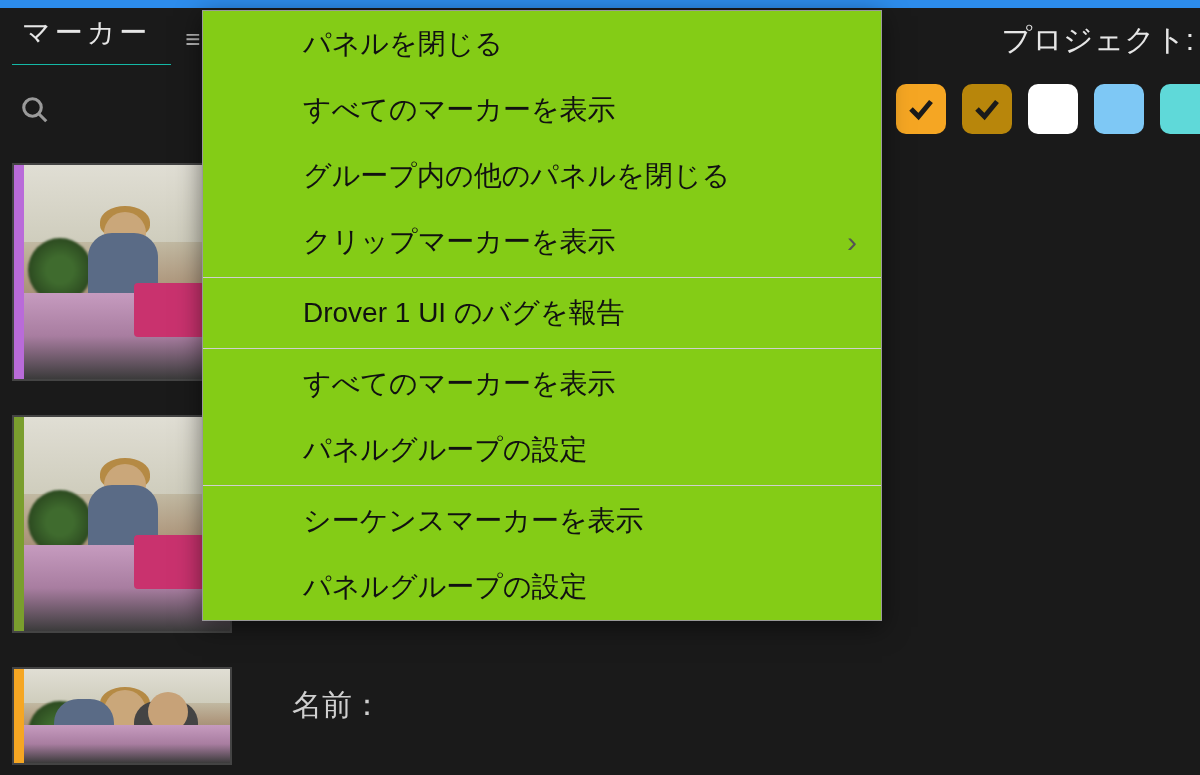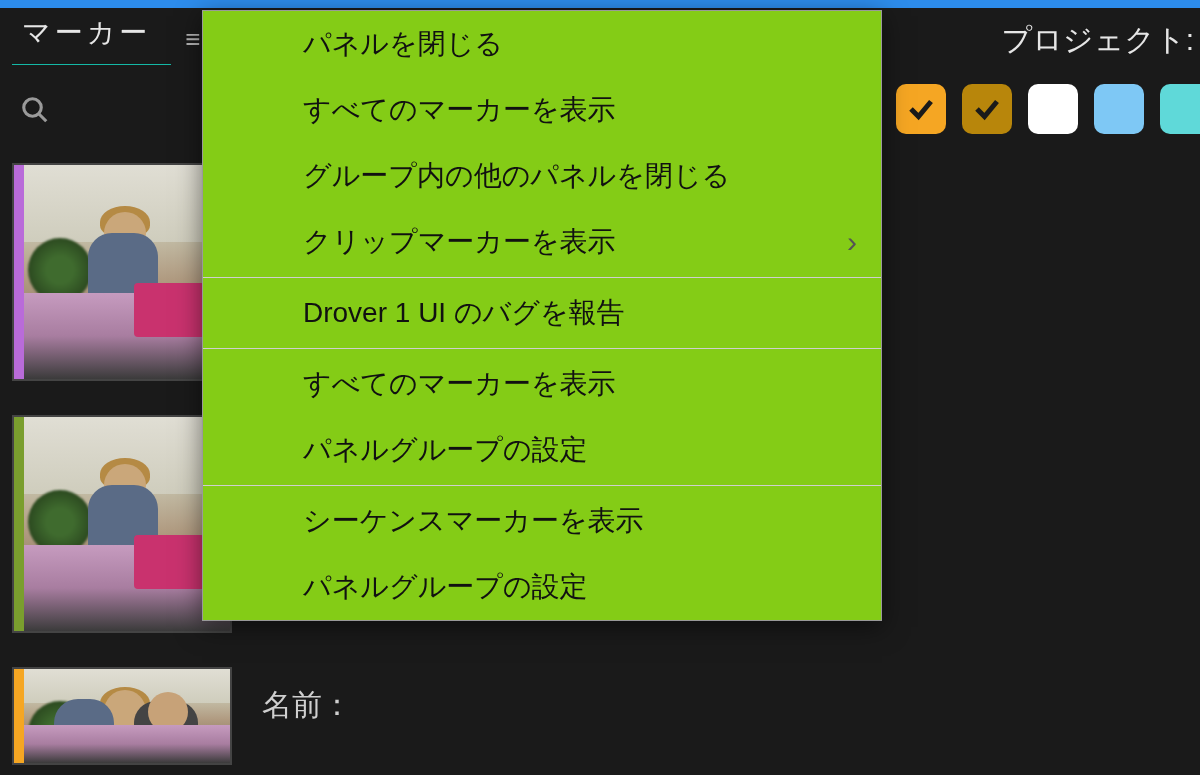--- a/index.html
+++ b/index.html
@@ -174,20 +174,21 @@
       left: 134px; top: 24%;
       width: 40px; height: 40px;
       background: #c7a278;
       border-radius: 50%;
     }
     .thumb.small { height: 98px; }
 
     .detail {
       color: #cfcfcf;
       font-size: 30px;
+      margin-left: 30px;
       margin-top: 18px;
     }
 
     .context-menu {
       position: absolute;
       left: 202px;
       top: 10px;
       width: 680px;
       background: #84cc16;
       color: #111;

